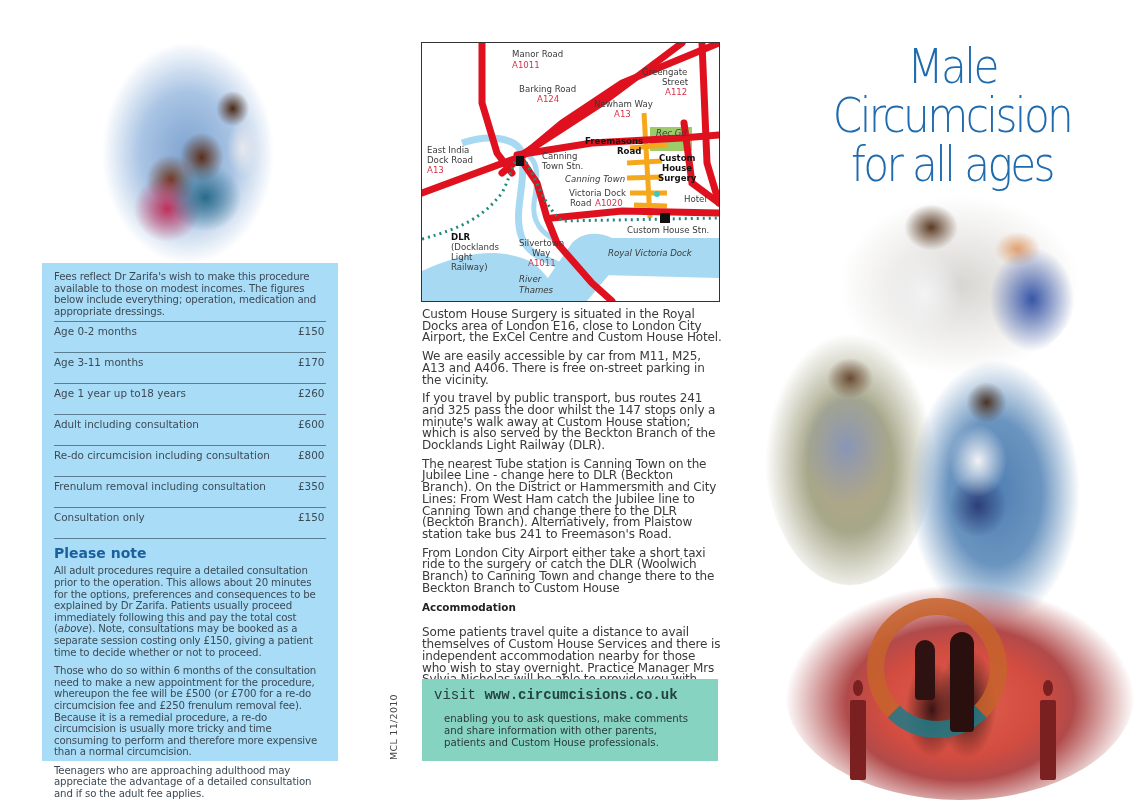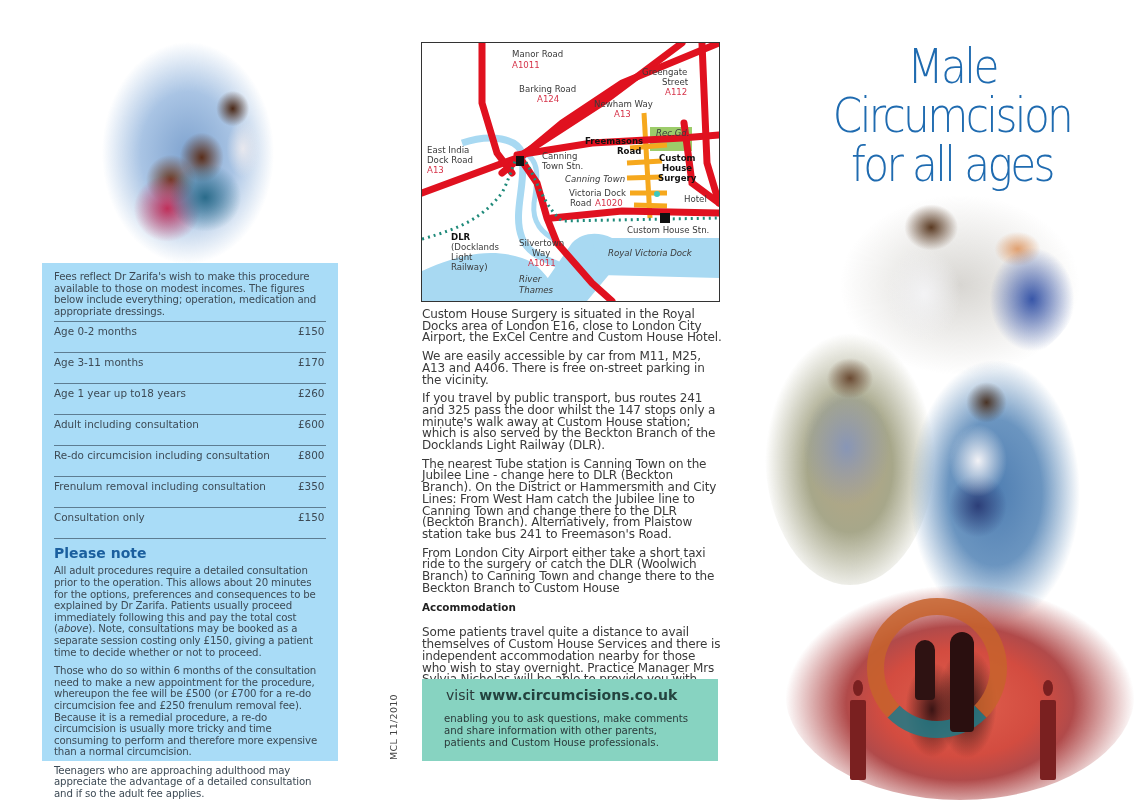--- a/index.html
+++ b/index.html
@@ -39,21 +39,21 @@
   
   #directions { left:422px; top:309px; width:300px; }
   #directions p { font-size:12px; line-height:11.7px; margin:0 0 7px 0; color:#3a3a3a; letter-spacing:-0.15px; }
   #directions h4 { font-size:10.4px; margin:0 0 14px 0; color:#222; }
 
   #mcl-code { left:388px; top:760px; transform-origin:left top; transform:rotate(-90deg);
     font-size:9.5px; color:#444; white-space:nowrap; letter-spacing:0.3px; }
 
   #visit-box { left:422px; top:679px; width:296px; height:82px; background:#87d3c1; }
   #visit-box .inner { padding:8px 12px; }
-  .visit-line { font-size:14px; color:#2b3a3a; margin:0 0 1px 12px; }
+  .visit-line { font-size:14px; color:#2b3a3a; margin:0 0 1px 0;font-family:Liberation Mono, monospace; }
   .visit-line b { color:#23433f; }
   .visit-desc { font-size:10.2px; line-height:11.8px; color:#2b3a3a; margin:10px; }
 
   
   #title { left:792px; top:42px; width:320px; text-align:center; color:#1f6bb0;
     font-family:"DejaVu Sans", sans-serif; font-weight:200; line-height:49px; font-size:48px; letter-spacing:-3px; }
   #title div { transform:scaleX(0.88); }
 
   #doctor-photo { left:840px; top:195px; width:240px; height:180px; border-radius:50%;
     background:

